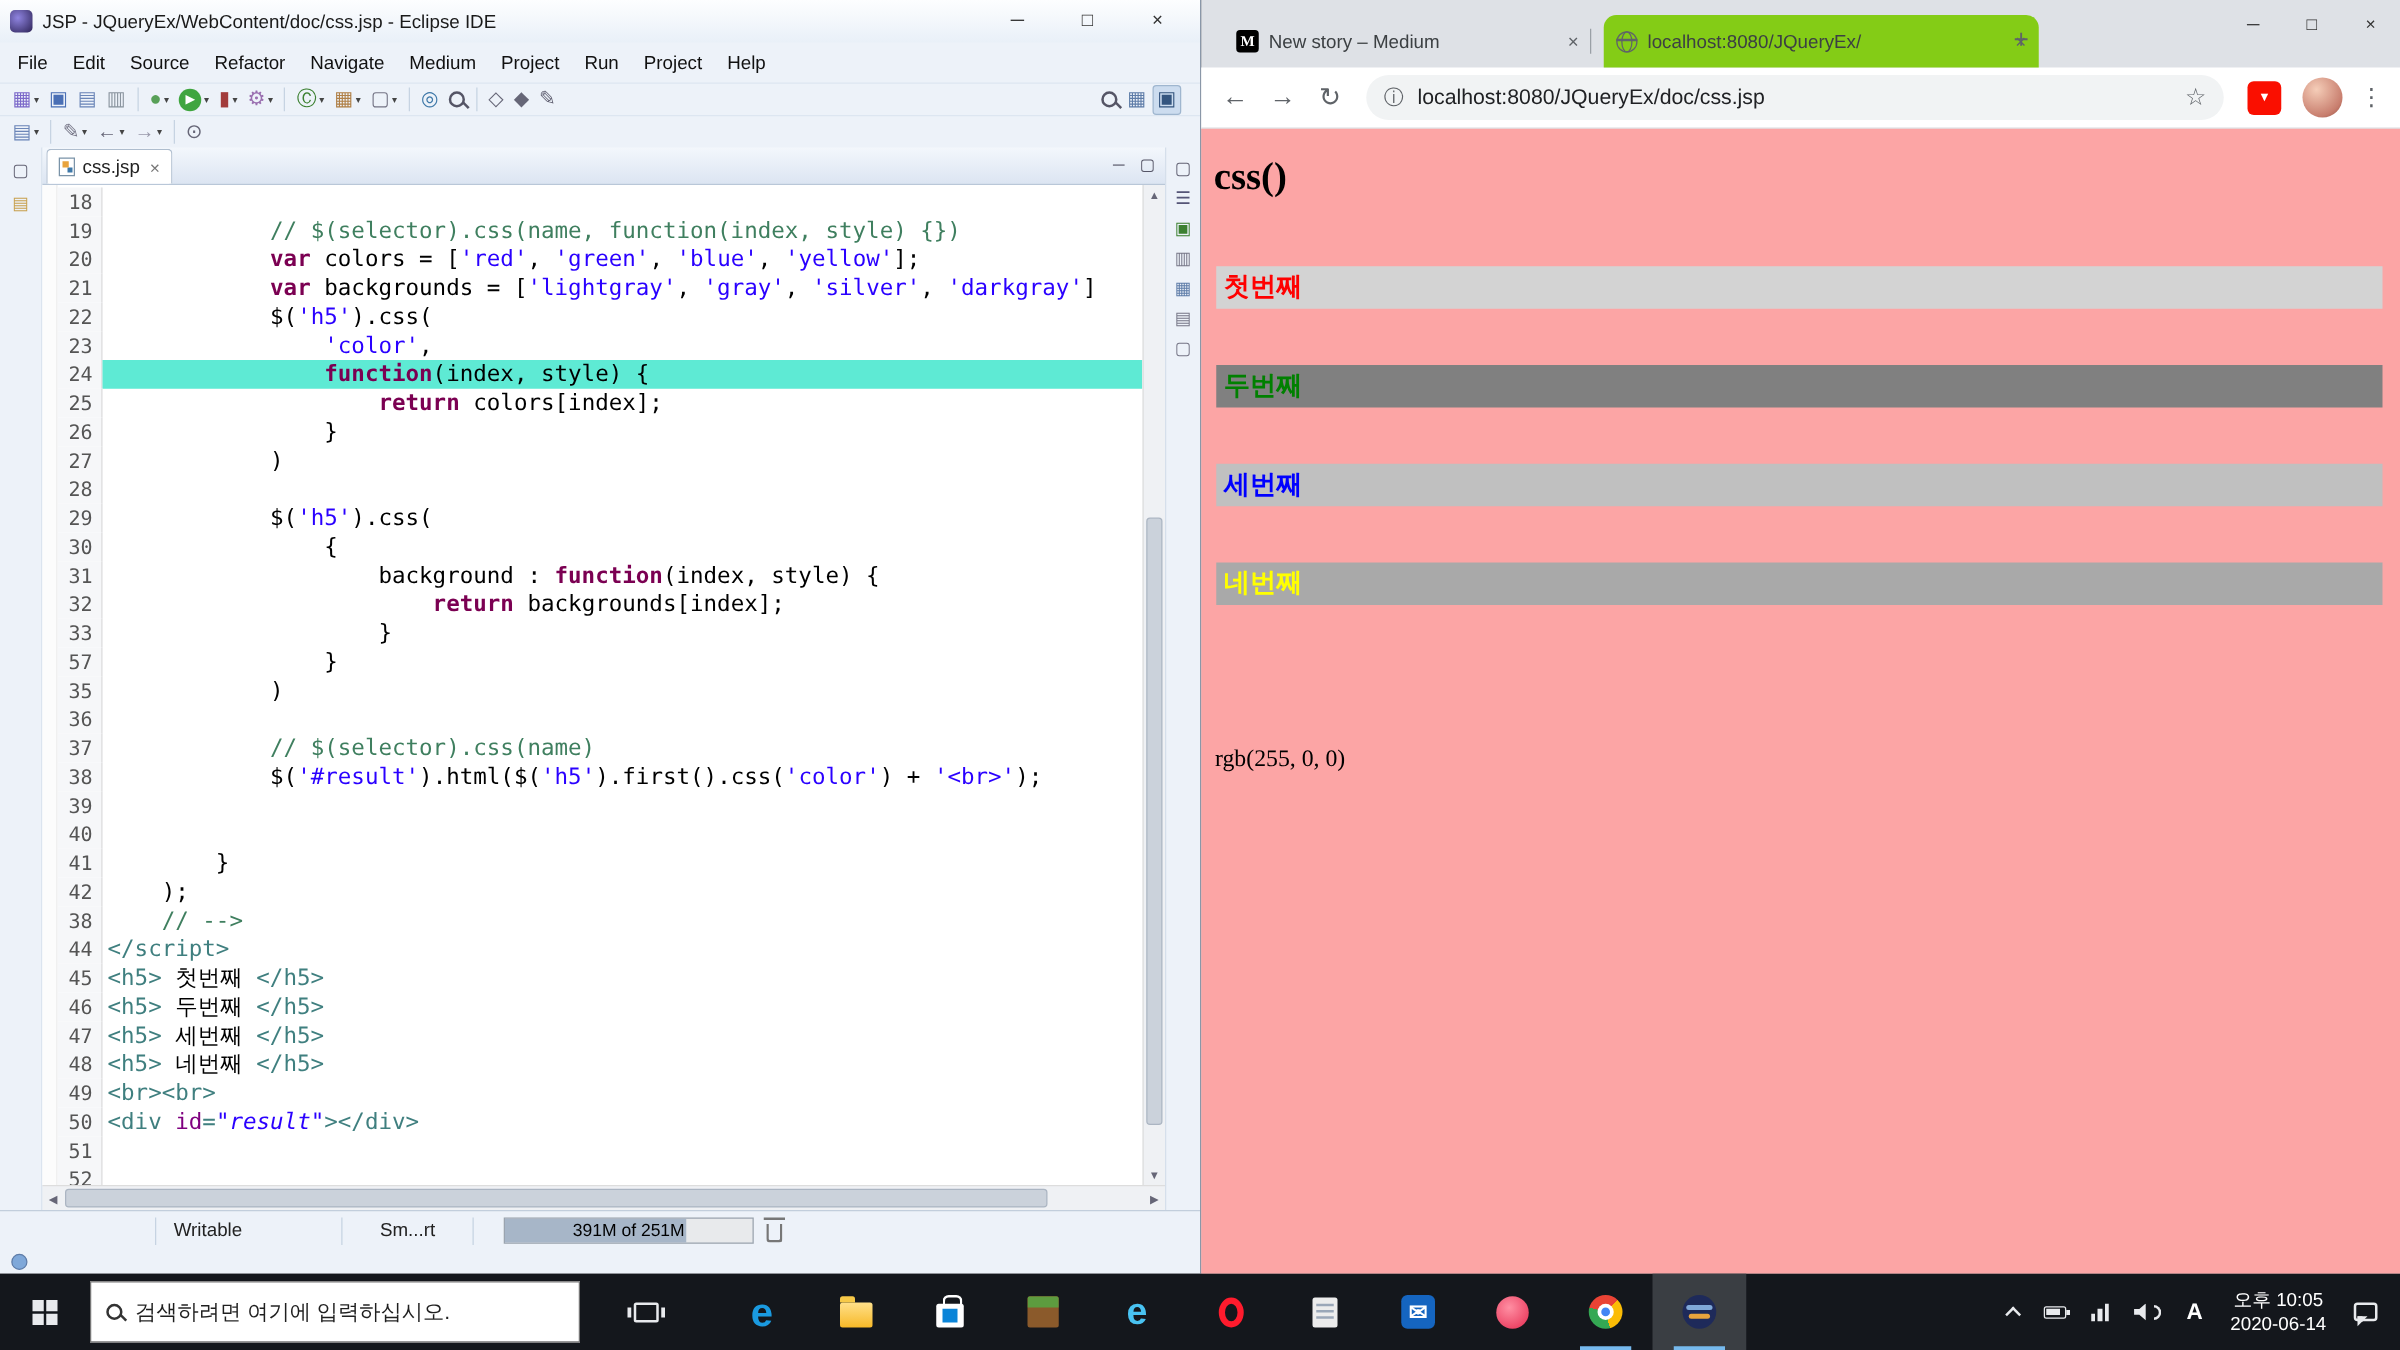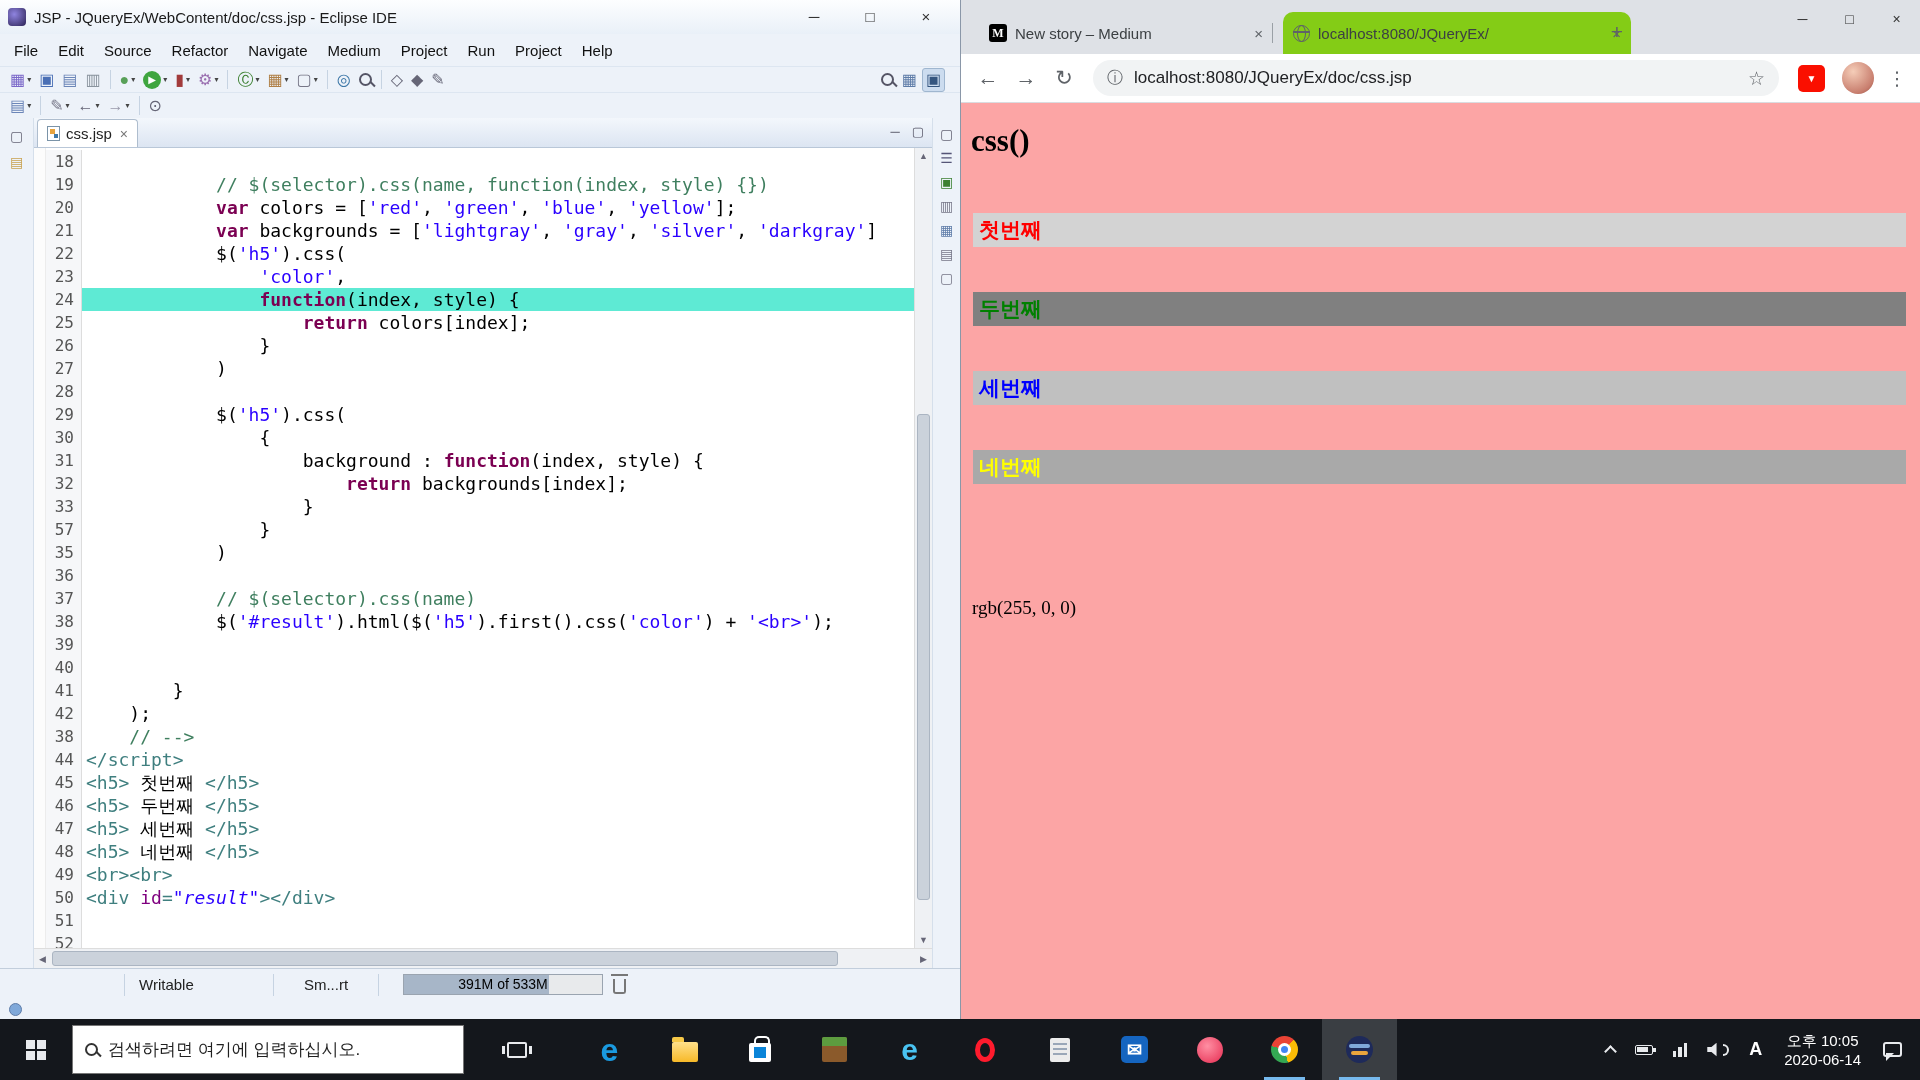--- a/index.html
+++ b/index.html
@@ -479,21 +479,21 @@
     </div>
     <div class="ec-statusbar">
       <span class="sb-spacer"></span>
       <span class="sb-sep"></span>
       <span class="sb-writable">Writable</span>
       <span class="sb-sep"></span>
       <span class="sb-insert">Sm...rt</span>
       <span class="sb-sep"></span>
       <div class="heap">
         <div class="heap-fill" id="heap-fill" style="width: 73%;"></div>
-        <div class="heap-text">391M of 533M</div>
+        <div class="heap-text">391M of 251M</div>
       </div>
       <span class="trash"></span>
     </div>
     <div class="ec-bottomstrip">
       <span class="tipicon"></span>
     </div>
   </section>
 
   <section id="chrome">
     <div class="cr-tabstrip">

